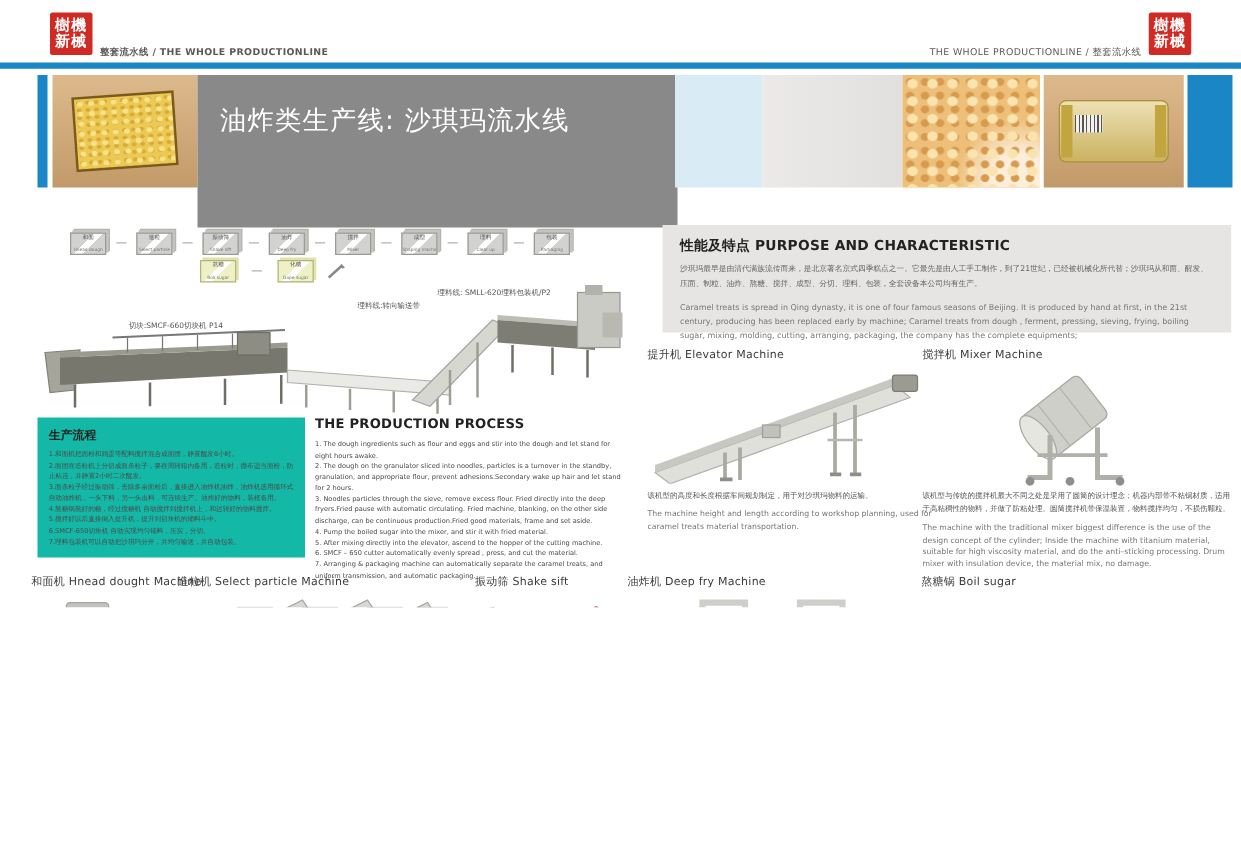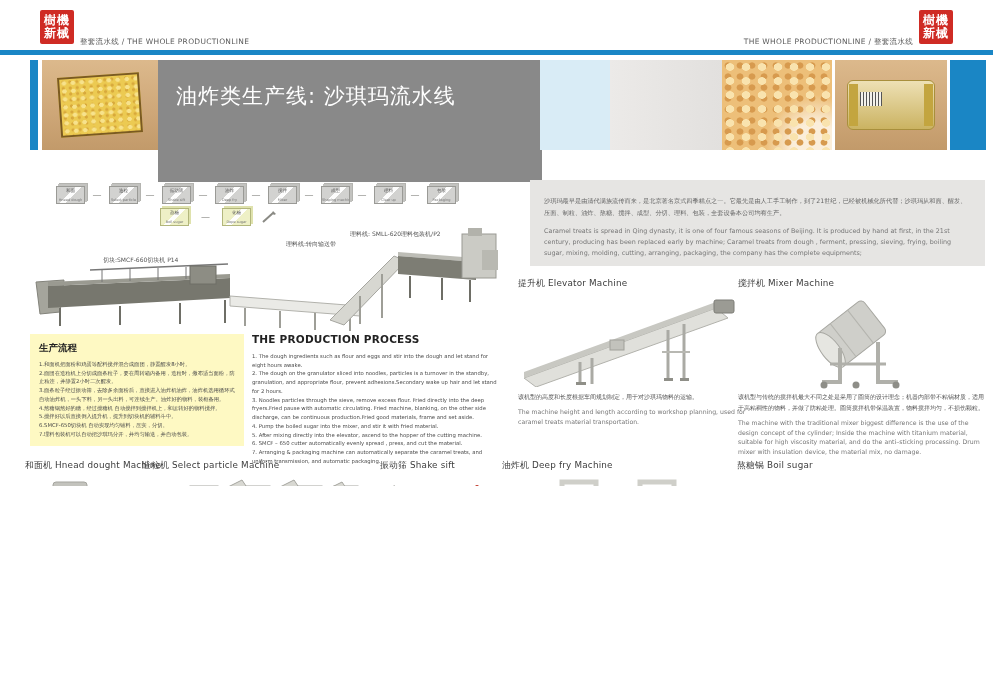--- a/index.html
+++ b/index.html
@@ -41,21 +41,21 @@
      box-shadow:2px -2px 0 #c3c3c0, 3px -3px 0 #b4b4b0;position:relative;
      background-image:linear-gradient(135deg,transparent 42%,rgba(255,255,255,.95) 42%,rgba(255,255,255,.95) 58%,transparent 58%);
      display:flex;flex-direction:column;justify-content:space-between;overflow:hidden;}
   .flow-box.yellow{background-color:#eef0c6;border-color:#b2b67c;box-shadow:2px -2px 0 #dfe2ad;}
   .flow-zh{font-size:4.5px;color:#555;text-align:center;line-height:1;margin-top:2px;}
   .flow-en{font-size:3.5px;color:#777;text-align:center;line-height:1;margin-bottom:1px;white-space:nowrap;}
   .flow-dash{color:#8a8a86;font-size:9px;padding:0 3px;line-height:1;}
   .diagram-label{font-size:6px;color:#555;white-space:nowrap;}
 
   
-  .panel-gray{background:#fef9c3;}
+  .panel-gray{background:#14b8a6;}
   .panel-title-zh{font-size:9.5px;font-weight:bold;color:#222;}
   .panel-title-en{font-size:10.5px;font-weight:bold;color:#222;letter-spacing:.2px;}
   .tiny-list{margin:5px 0 0 0;padding:0;list-style:none;}
   .tiny-list li{font-size:5.3px;line-height:1.65;color:#4a4a4a;}
   .purpose-body-zh{font-size:6.2px;line-height:1.9;color:#666;margin-top:6px;}
   .purpose-body-en{font-size:6.4px;line-height:1.75;color:#777;margin-top:7px;}
 
   
   .m-title{font-size:8.8px;color:#3c3c3c;letter-spacing:.2px;}
   .m-desc-zh{font-size:6px;line-height:1.8;color:#555;}
@@ -70,21 +70,21 @@
 </style>
 </head>
 <body>
 
 <div class="pg">
 
   <div class="abs" style="left:40px;top:10px;">
     <div class="seal">樹機
 新械</div>
   </div>
-  <div class="abs tagline" style="left:80px;top:37px;">整套流水线 / THE WHOLE PRODUCTIONLINE</div>
+  <div class="abs tagline" style="left:80px;top:37px;font-weight:bold;">整套流水线 / THE WHOLE PRODUCTIONLINE</div>
 
   <div class="abs" style="left:919px;top:10px;">
     <div class="seal">樹機
 新械</div>
   </div>
   <div class="abs tagline" style="right:80px;top:37px;">THE WHOLE PRODUCTIONLINE / 整套流水线</div>
 
   <div class="abs bluebar" style="left:0;top:50px;width:993px;height:5px;"></div>
 
   <div class="abs bluebar" style="left:30px;top:60px;width:8px;height:90px;"></div>
@@ -233,20 +233,21 @@
       <li>2. The dough on the granulator sliced into noodles, particles is a turnover in the standby, granulation, and appropriate flour, prevent adhesions.Secondary wake up hair and let stand for 2 hours.</li>
       <li>3. Noodles particles through the sieve, remove excess flour. Fried directly into the deep fryers.Fried pause with automatic circulating. Fried machine, blanking, on the other side discharge, can be continuous production.Fried good materials, frame and set aside.</li>
       <li>4. Pump the boiled sugar into the mixer, and stir it with fried material.</li>
       <li>5. After mixing directly into the elevator, ascend to the hopper of the cutting machine.</li>
       <li>6. SMCF – 650 cutter automatically evenly spread , press, and cut the material.</li>
       <li>7. Arranging &amp; packaging machine can automatically separate the caramel treats, and uniform transmission, and automatic packaging.</li>
     </ul>
   </div>
 
   <div class="abs panel-gray" style="left:530px;top:180px;width:455px;height:86px;padding:9px 14px;box-sizing:border-box;background:#e6e5e3;">
+    <div class="panel-title-en" style="font-size:11px;">性能及特点   PURPOSE AND CHARACTERISTIC</div>
     <div class="purpose-body-zh">沙琪玛最早是由清代满族流传而来，是北京著名京式四季糕点之一。它最先是由人工手工制作，到了21世纪，已经被机械化所代替；沙琪玛从和面、醒发、压面、制粒、油炸、熬糖、搅拌、成型、分切、理料、包装，全套设备本公司均有生产。</div>
     <div class="purpose-body-en">Caramel treats is spread in Qing dynasty, it is one of four famous seasons of Beijing. It is produced by hand at first, in the 21st century, producing has been replaced early by machine; Caramel treats from dough , ferment, pressing, sieving, frying, boiling sugar, mixing, molding, cutting, arranging, packaging, the company has the complete equipments;</div>
   </div>
 
   <div class="abs m-title" style="left:518px;top:278px;">提升机 Elevator Machine</div>
   <svg class="abs" style="left:518px;top:292px;" width="235" height="95" viewBox="0 0 235 95">
     <polygon points="6,86 198,16 210,26 18,95" fill="#e0e0db" stroke="#b2b2ac" stroke-width="1"></polygon>
     <polygon points="6,80 198,10 198,16 6,86" fill="#c8c8c2"></polygon>
     <rect x="196" y="8" width="20" height="13" rx="2" fill="#9b9b94" stroke="#7d7d76"></rect>
     <line x1="62" y1="70" x2="62" y2="92" stroke="#aaaaa4" stroke-width="3"></line>

